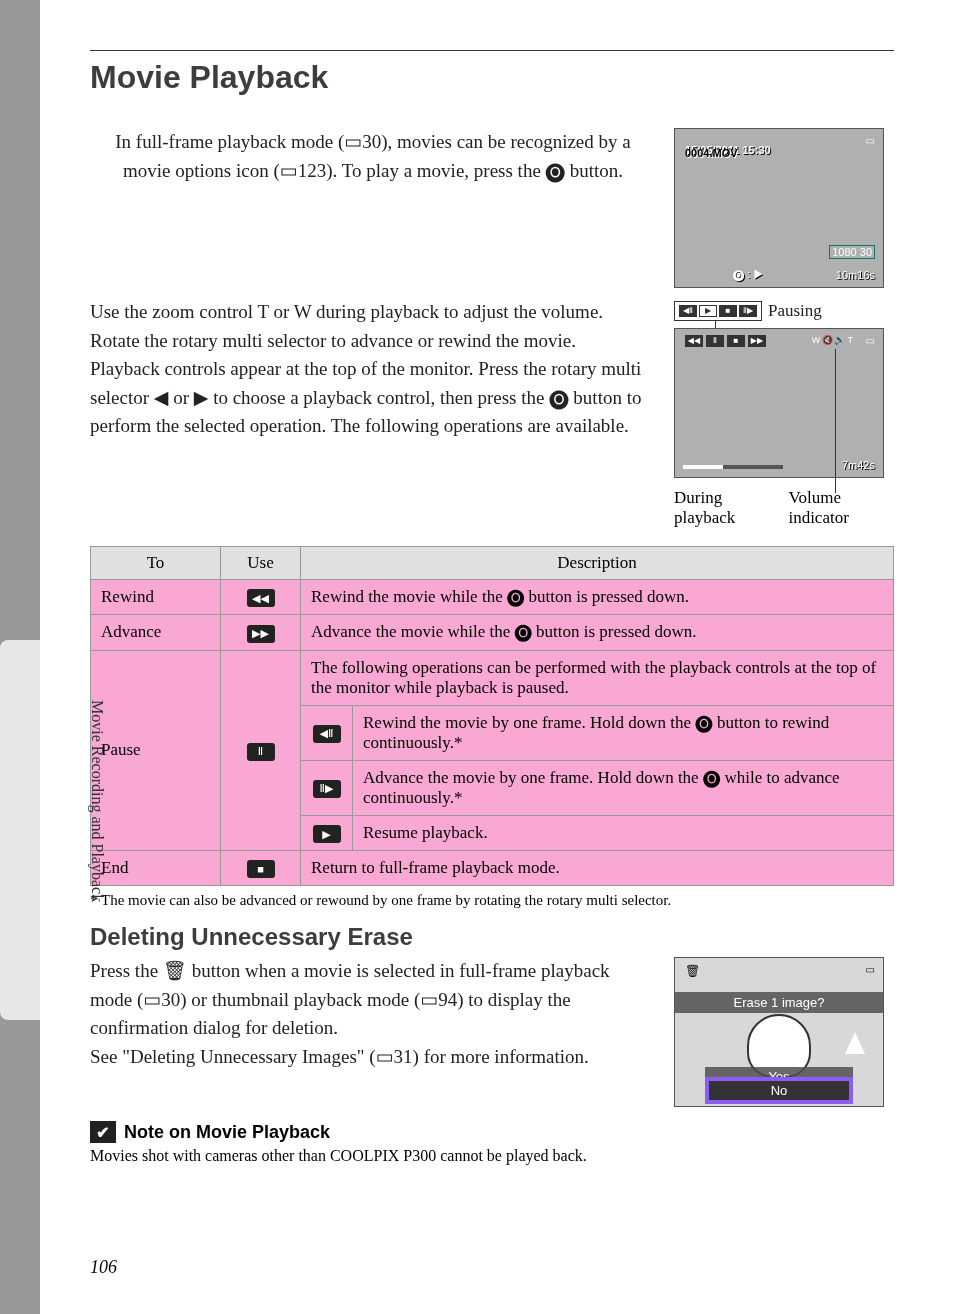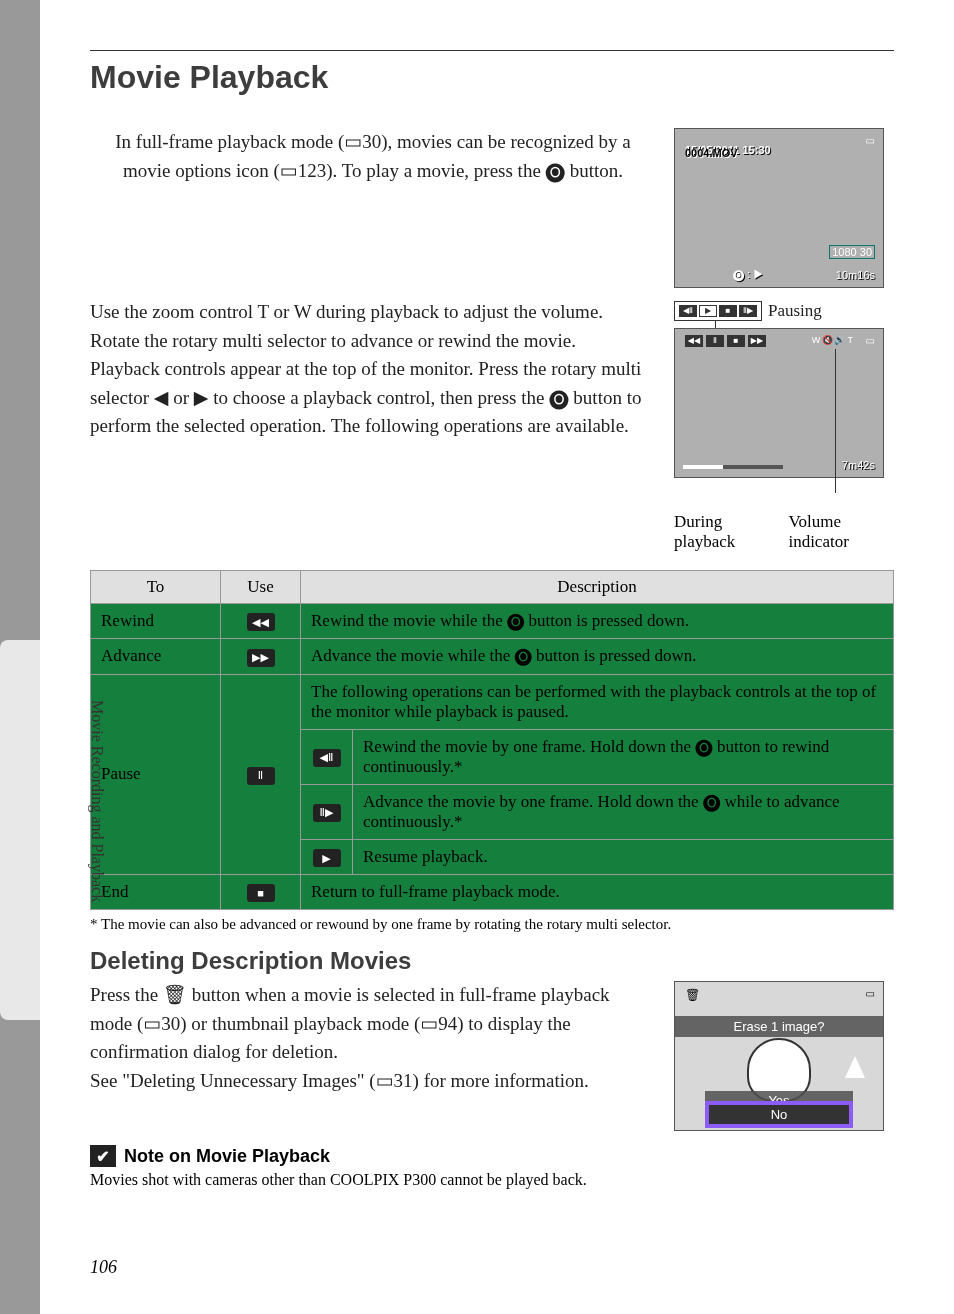--- a/index.html
+++ b/index.html
@@ -91,26 +91,26 @@
   .screen2-ctrl { position:absolute; top:6px; left:10px; display:flex; gap:3px;}
   .sc-btn { width:18px; height:12px; background:#333; color:#fff; font-size:8px; display:flex; align-items:center; justify-content:center;}
   .screen2-wt { position:absolute; top:6px; right:30px; font-size:9px;}
   .screen2-batt { position:absolute; top:6px; right:8px; font-size:10px;}
   .screen2-time { position:absolute; bottom:6px; right:8px; font-size:11px; text-shadow:1px 1px 0 #000;}
   .screen2-prog { position:absolute; bottom:8px; left:8px; width:100px; height:4px; background:#555;}
   .screen2-prog-fill { width:40%; height:100%; background:#fff;}
   .vol-line { position:absolute; width:1px; background:#333; height:64px; left:152px; top:-54px;}
   .vol-line2 { position:absolute; width:1px; background:#333; height:46px; left:166px; top:158px;}
   .screen-labels { display:flex; justify-content:space-between; font-size:17px; margin-top:10px;}
-  .screen-labels > div { width:48%;margin-top:24px;}
+  .screen-labels > div { width:48%;}
   table.ops {
     width: 100%; border-collapse: collapse; font-size: 17px; margin-top:18px;
   }
   table.ops th { background:#e0e0e0; border:1px solid #999; padding:6px 8px; font-weight:normal;}
-  table.ops td { border:1px solid #999; padding:7px 10px; background:#15803d; vertical-align:middle;}
+  table.ops td { border:1px solid #999; padding:7px 10px; background:#f9a8d4; vertical-align:middle;}
   table.ops th:nth-child(1){width:130px;}
   table.ops th:nth-child(2){width:80px;}
   .icon-btn {
     display:inline-flex; width:28px; height:18px; background:#222; color:#fff;
     align-items:center; justify-content:center; font-size:11px; border-radius:3px;
   }
   .center{text-align:center;}
   .sub-icon-col { width:52px;}
   .footnote { font-size:15px; margin-top:6px;}
   .delete-row { display:flex; gap:18px;}
@@ -236,21 +236,21 @@
     <tr>
       <td>End</td>
       <td class="center"><span class="icon-btn">■</span></td>
       <td colspan="2">Return to full-frame playback mode.</td>
     </tr>
   </tbody>
     </table>
 
   <p class="footnote">*   The movie can also be advanced or rewound by one frame by rotating the rotary multi selector.</p>
 
-  <h2>Deleting Description Movies</h2>
+  <h2>Deleting Unnecessary Erase</h2>
   <div class="delete-row">
     <div class="delete-left">
       <p class="body-text">Press the 🗑 button when a movie is selected in full-frame playback mode (▭30) or thumbnail playback mode (▭94) to display the confirmation dialog for deletion.</p>
       <p class="body-text">See "Deleting Unnecessary Images" (▭31) for more information.</p>
     </div>
     <div class="delete-right">
       <div class="erase-screen">
         <div class="erase-trash">🗑</div>
         <div class="erase-batt">▭</div>
         <div class="erase-prompt-band">Erase 1 image?</div>

